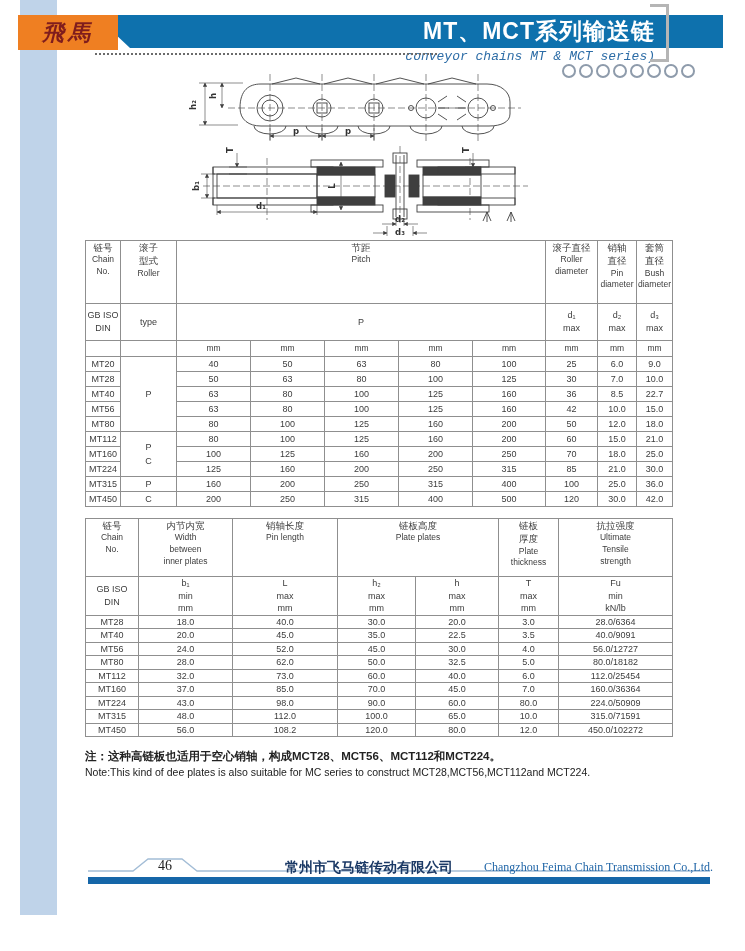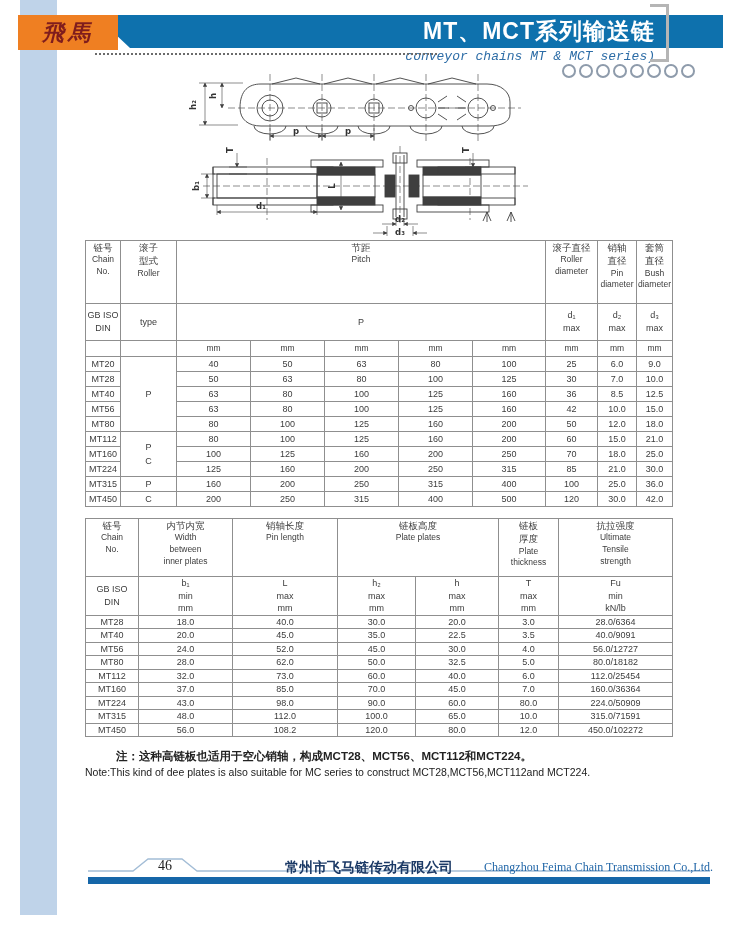--- a/index.html
+++ b/index.html
@@ -34,21 +34,21 @@
   .en{font-size:8.5px;}
   .hr1 td{height:62px;}
   .hr2 td{height:36px;font-size:9px;}
   .hr3 td{height:15px;font-size:8.5px;}
   .dr1 td{height:14px;line-height:14px;}
   .t2 .hr1 td{height:57px;}
   .t2 .hr2 td{height:37px;}
   .t2 .dr1 td{height:12px;line-height:12.5px;}
 
   
-  .note-cn{left:85px;top:749px;width:600px;font-size:11.5px;color:#222;font-weight:bold;margin-left:31px;}
+  .note-cn{left:85px;top:749px;width:600px;font-size:11.5px;color:#222;font-weight:bold;}
   .note-en{left:85px;top:766px;width:620px;font-size:10.5px;color:#222;}
 
   
   .page-num{left:145px;top:858px;width:40px;text-align:center;color:#222;
             font-family:"Liberation Serif","DejaVu Serif",serif;font-size:14px;}
   .company-cn{left:285px;top:859px;color:#1c3a66;font-weight:bold;font-size:14px;
               font-family:"Liberation Serif","DejaVu Serif",serif;}
   .company-en{left:484px;top:860px;color:#1e64a6;font-size:12px;
               font-family:"Liberation Serif","DejaVu Serif",serif;}
   .footer-bar{left:88px;top:877px;width:622px;height:7px;background:#1566a8;}
@@ -289,21 +289,21 @@
         </tr>
         <tr class="dr1">
           <td>MT40</td>
           <td>63</td>
           <td>80</td>
           <td>100</td>
           <td>125</td>
           <td>160</td>
           <td>36</td>
           <td>8.5</td>
-          <td>12.5</td>
+          <td>22.7</td>
         </tr>
         <tr class="dr1">
           <td>MT56</td>
           <td>63</td>
           <td>80</td>
           <td>100</td>
           <td>125</td>
           <td>160</td>
           <td>42</td>
           <td>10.0</td>

